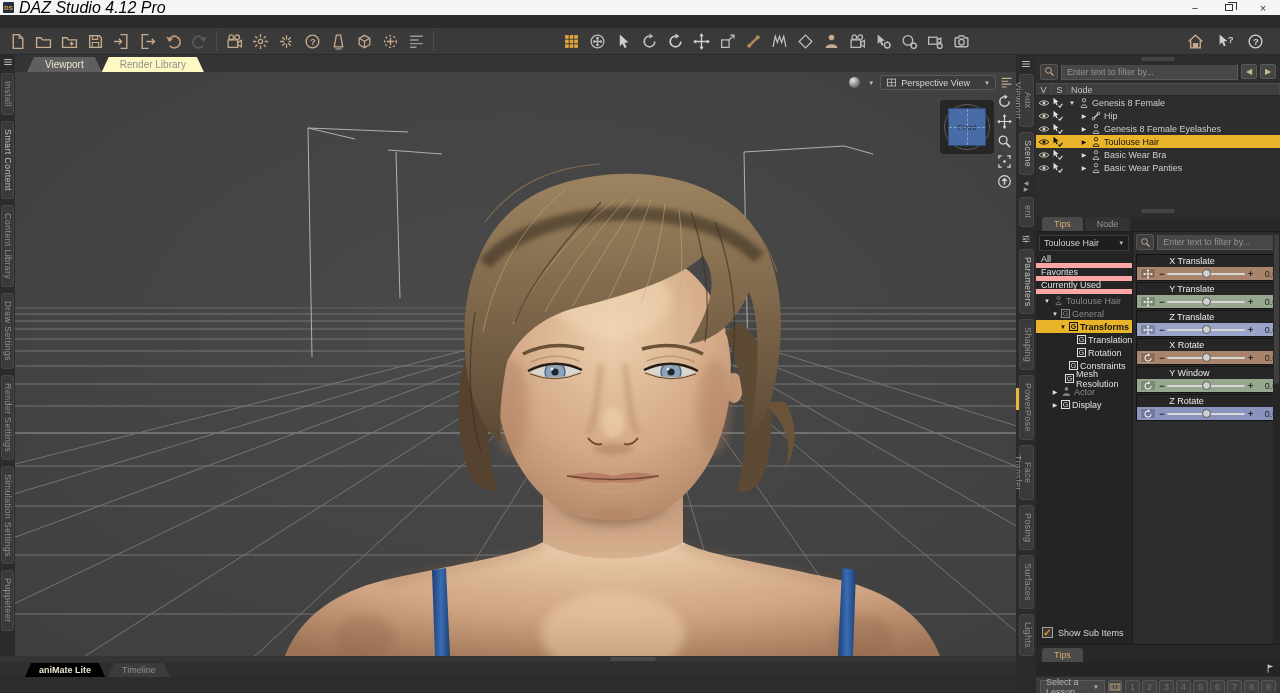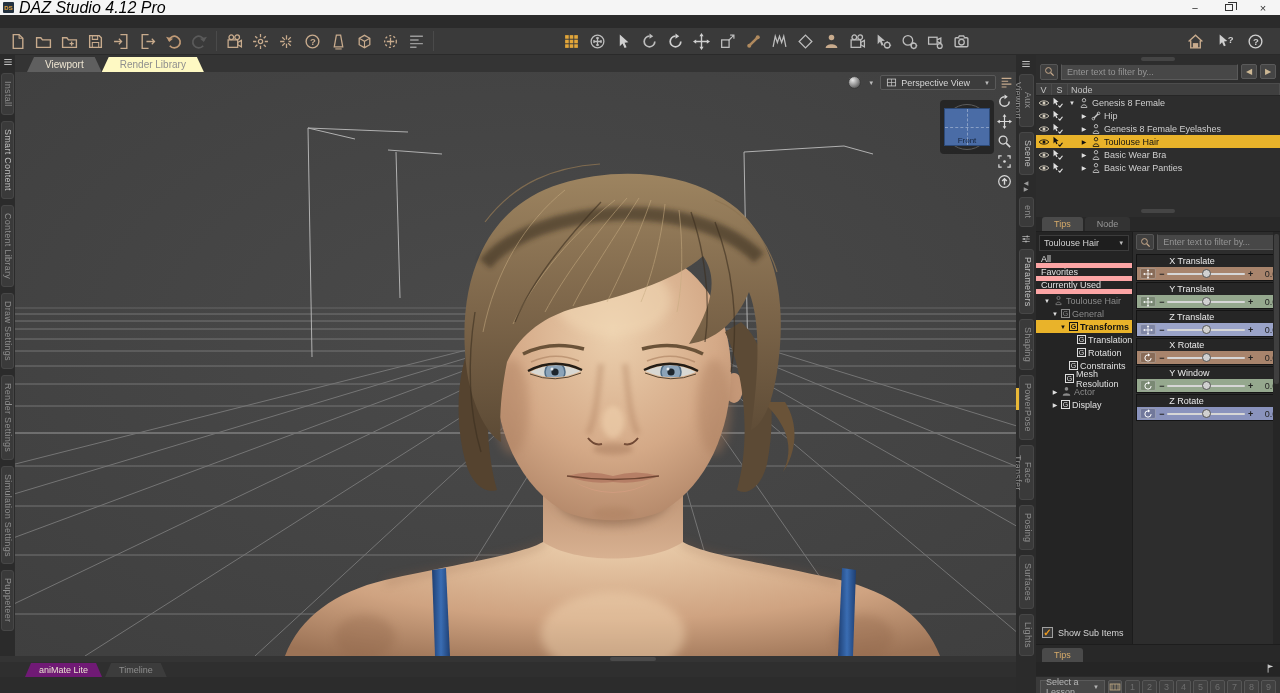--- a/index.html
+++ b/index.html
@@ -42,32 +42,32 @@
   .vp-tab.inactive { background:#fef9c3; color:#8e8e8e; }
 
   #viewport { position:absolute; left:15px; top:72px; width:1001px; height:584px; background:#0369a1; overflow:hidden; }
   #scene-svg { position:absolute; left:0; top:0; width:1001px; height:584px; }
 
   #vp-topbar { position:absolute; right:20px; top:3px; display:flex; align-items:center; gap:6px; }
   #view-select { display:flex; align-items:center; gap:4px; background:#3c3c3c; border:1px solid #5a5a5a; border-radius:2px; height:15px; padding:0 5px; color:#d6d6d6; font-size:9px; }
   #pane-menu-btn { position:absolute; right:3px; top:4px; }
   #view-cube { position:absolute; right:22px; top:28px; width:54px; height:54px; background:rgba(30,30,30,.75); border-radius:4px; display:flex; align-items:center; justify-content:center; }
   #view-cube .ring { position:absolute; width:46px; height:46px; border:1px solid #5c5c5c; border-radius:50%; }
-  #cube-face { width:46px; height:38px; background:#4a6ca6; border:1px solid #2d4a78; display:flex; align-items:flex-end; justify-content:center; color:#15243d; font-size:8px; position:relative; }
+  #cube-face { width:38px; height:38px; background:#4a6ca6; border:1px solid #2d4a78; display:flex; align-items:center; justify-content:center; color:#15243d; font-size:8px; position:relative; }
   #cube-face:before { content:""; position:absolute; left:50%; top:0; bottom:0; border-left:1px dashed rgba(255,255,255,.35); }
   #cube-face:after { content:""; position:absolute; top:50%; left:0; right:0; border-top:1px dashed rgba(255,255,255,.35); }
   #vp-tools { position:absolute; right:4px; top:22px; display:flex; flex-direction:column; gap:5px; align-items:center; }
 
   
   #bottom-band { position:absolute; left:0; top:656px; width:1016px; height:37px; background:#2c2c2c; }
   #vp-splitter { height:6px; background:#343434; position:relative; }
   #vp-splitter .grip { position:absolute; left:610px; top:1px; width:46px; height:4px; background:#4a4a4a; border-radius:2px; }
   #anim-tabs { height:15px; display:flex; gap:3px; padding-left:25px; align-items:flex-end; background:#2f2f2f; }
   .anim-tab { height:14px; line-height:14px; padding:0 14px; font-size:9px; border-radius:4px 4px 0 0; clip-path:polygon(6px 0, calc(100% - 6px) 0, 100% 100%, 0 100%); }
-  .anim-tab.active { background:#701a75; color:#e9e2cf; }
+  .anim-tab.active { background:#000000; color:#e9e2cf;font-weight:bold; }
   .anim-tab.inactive { background:#3c3c3c; color:#8e8e8e; }
 
   
   #right-strip { position:absolute; left:1016px; top:55px; width:20px; height:601px; background:#2b2b2b; display:flex; flex-direction:column; align-items:center; gap:5px; overflow:hidden; padding-top:2px; }
   #right-strip .vtab { width:15px; font-size:9px; }
   #strip-indicator { position:absolute; left:1016px; top:388px; width:3px; height:22px; background:#e9b837; }
   .mini-arrows { display:flex; flex-direction:column; gap:2px; color:#9a9a9a; font-size:6px; line-height:6px; }
 
   
   #right-panel { position:absolute; left:1036px; top:55px; width:244px; height:638px; background:#2d2d2d; }

